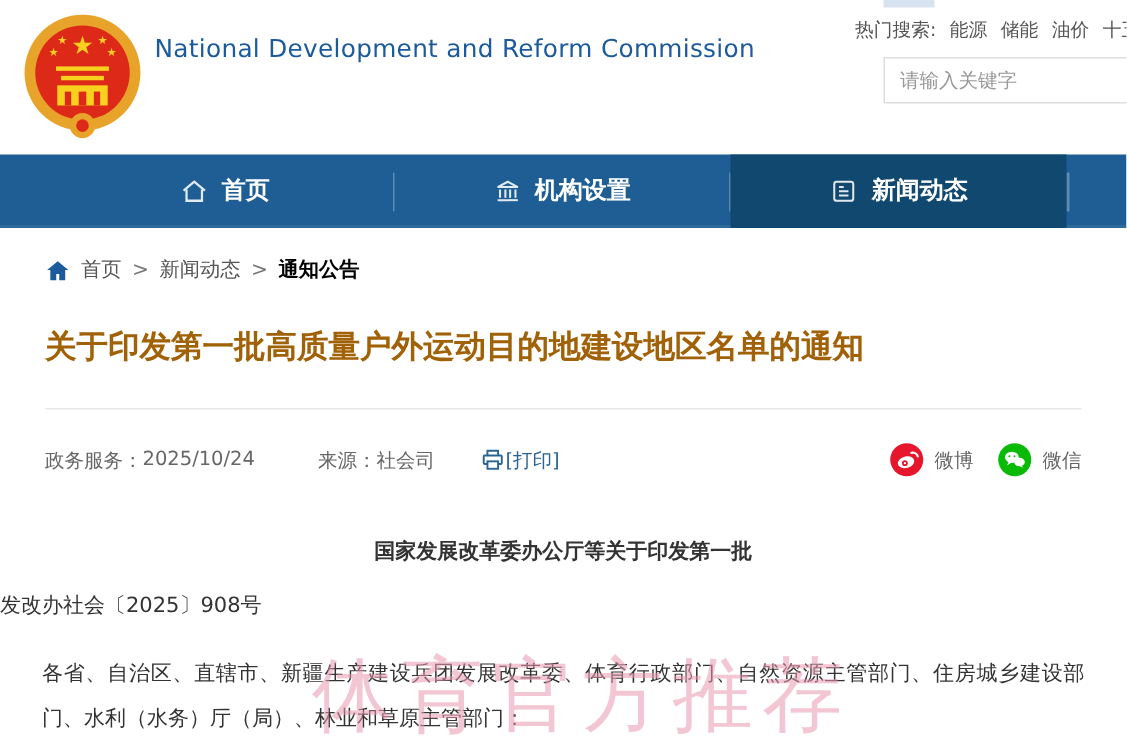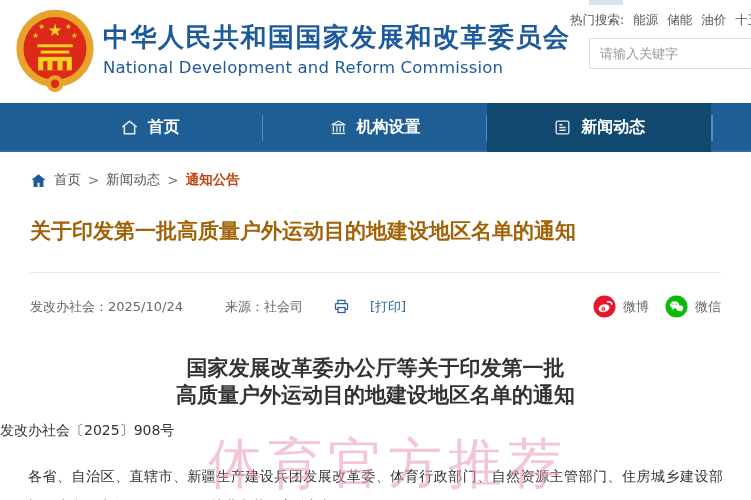--- a/index.html
+++ b/index.html
@@ -40,39 +40,39 @@
   .nav-item .nicon { width:19px; height:19px; opacity:.88; display:block; }
   .nav-sep { width:1px; background:rgba(255,255,255,0.28); align-self:center; height:26px; }
 
   
   .breadcrumb {
     margin:19px 0 0 30px; display:flex; align-items:center; gap:7px;
     font-size:13.5px; color:#555;
   }
   .breadcrumb .bc-home { width:17px; height:17px; }
   .breadcrumb .bc-sep { color:#777; }
-  .breadcrumb .bc-current { color:#c2410c; font-weight:bold; }
+  .breadcrumb .bc-current { color:#000000; font-weight:bold; }
   .breadcrumb .bc-link { cursor:pointer; }
 
   
   .page-title { margin:28px 30px 0; font-size:21px; font-weight:bold; color:#a16207; }
   .rule { margin:27px 30px 0; border-top:1px solid #e9e9e9; }
   .meta-row {
     margin:0 30px; padding-top:22px; display:flex; align-items:center;
     font-size:13px; color:#666;
   }
   .meta-item { display:flex; align-items:center; }
   .meta-source { margin-left:42px;justify-content:center; }
-  .print-btn { margin-left:30px; display:flex; align-items:center; gap:20px; color:#2a6496; cursor:pointer; }
+  .print-btn { margin-left:30px; display:flex; align-items:center; gap:0; color:#2a6496; cursor:pointer; }
   .print-btn .picon { width:17px; height:17px; }
   .share { margin-left:auto; display:flex; align-items:center; gap:16px; }
   .share-item { display:flex; align-items:center; gap:7px; cursor:pointer; color:#666; }
   .share-item .sicon { width:23px; height:23px; display:block; }
 
-  .doc-head { margin-top:37px; text-align:center; font-size:21px; font-weight:bold; color:#333; line-height:27px; }
+  .doc-head { margin-top:37px; text-align:center; font-size:14px; font-weight:bold; color:#333; line-height:27px; }
   .doc-number { margin-top:13px; text-align:left; font-size:14px; color:#333; }
   .doc-paragraph { margin:21px 28px 0; font-size:14px; color:#333; line-height:30px; text-align:justify; }
 
   .watermark {
     position:absolute; left:208px; top:428px; z-index:5;
     font-family:Liberation Mono, monospace;
     font-size:54px; letter-spacing:6px; white-space:nowrap;
     color:rgba(234,152,175,0.55); pointer-events:none;
   }
 </style>
@@ -92,21 +92,20 @@
     <rect x="33" y="49.5" width="34" height="3.5" fill="#f7d11e"></rect>
     <rect x="30" y="57" width="40" height="16" fill="#f7d11e"></rect>
     <rect x="36" y="62" width="5" height="11" fill="#dd2a18"></rect>
     <rect x="47" y="62" width="6" height="11" fill="#dd2a18"></rect>
     <rect x="59" y="62" width="5" height="11" fill="#dd2a18"></rect>
     <circle cx="50" cy="89" r="10" fill="#e8a32a"></circle>
     <circle cx="50" cy="89" r="5" fill="#dd2a18"></circle>
   </svg>
 
   <div class="titles">
-    <div class="title-cn">中华人民共和国国家发展和改革委员会</div>
     <div class="title-en">National Development and Reform Commission</div>
   </div>
 
   <div class="top-fragment"></div>
 
   <div class="search-area">
     <div class="hot-search">
       <span>热门搜索:</span><span class="term">能源</span><span class="term">储能</span><span class="term">油价</span><span class="term">十五五</span>
     </div>
     <input class="search-box" type="text" placeholder="请输入关键字" style="">
@@ -156,21 +155,21 @@
   <span class="bc-sep">&gt;</span>
   <span class="bc-current">通知公告</span>
 </div>
 
 <div class="page-title">关于印发第一批高质量户外运动目的地建设地区名单的通知</div>
 
 <div class="rule"></div>
 
 <div class="meta-row">
   <div class="meta-item">
-    <span>发改办社会：</span>
+    <span>政务服务：</span>
     <span>2025/10/24</span>
   </div>
   <div class="meta-item meta-source">
     <span>来源：</span>
     <span>社会司</span>
   </div>
   <div class="print-btn">
     <svg class="picon" viewBox="0 0 24 24" fill="none" stroke="#2a6496" stroke-width="1.8">
       <path d="M7 8V3.5h10V8"></path>
         <rect x="3.5" y="8" width="17" height="8" rx="1"></rect>
@@ -199,20 +198,19 @@
         <circle cx="8.3" cy="9.6" r=".7" fill="#09bb07"></circle>
         <circle cx="11.8" cy="9.6" r=".7" fill="#09bb07"></circle>
       </svg>
       <span>微信</span>
     </div>
   </div>
 </div>
 
 <div class="doc-head">
   <div>国家发展改革委办公厅等关于印发第一批</div>
-  <div>高质量户外运动目的地建设地区名单的通知</div>
 </div>
 
 <div class="doc-number">发改办社会〔2025〕908号</div>
 
 <div class="doc-paragraph">各省、自治区、直辖市、新疆生产建设兵团发展改革委、体育行政部门、自然资源主管部门、住房城乡建设部门、水利（水务）厅（局）、林业和草原主管部门：</div>
 
 <div class="watermark">体育官方推荐</div>
 
 </body></html>

